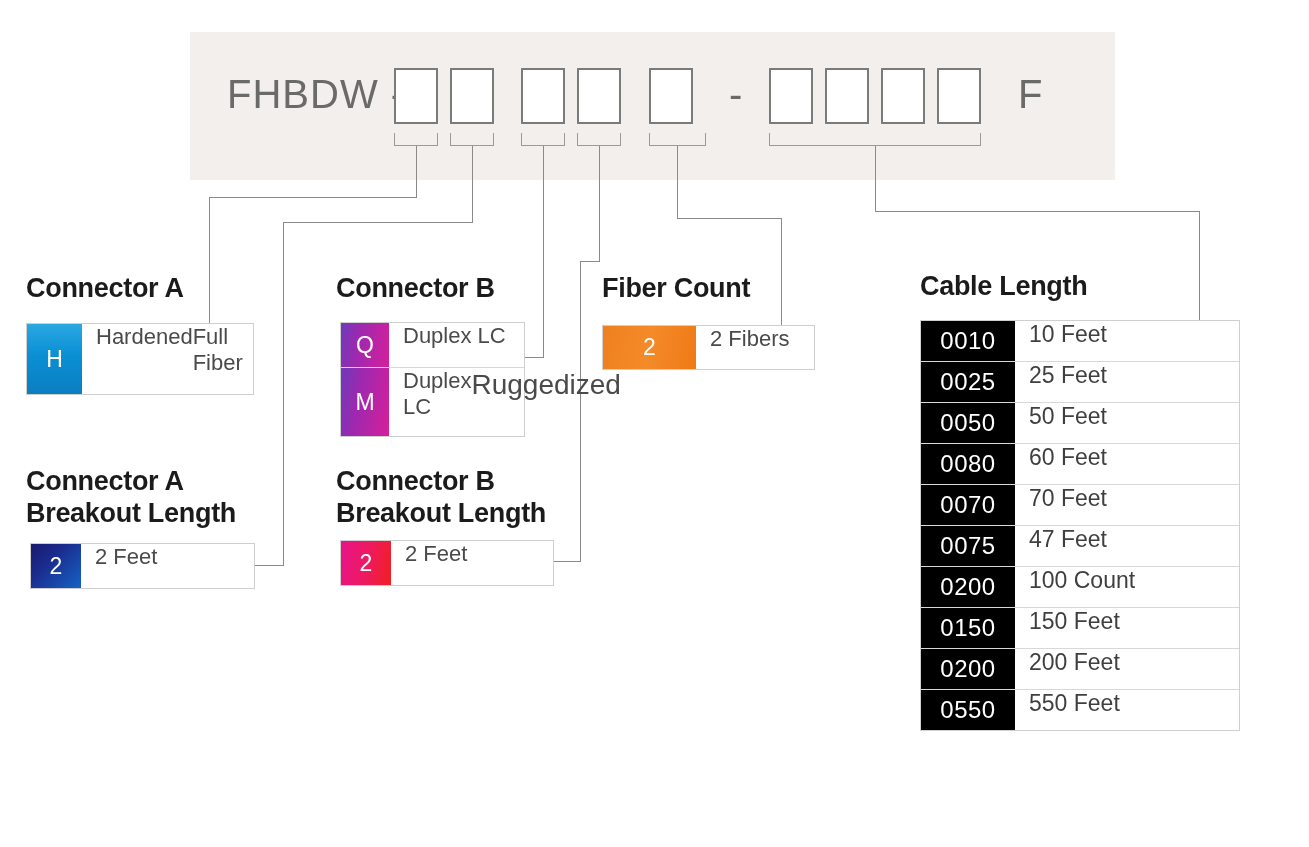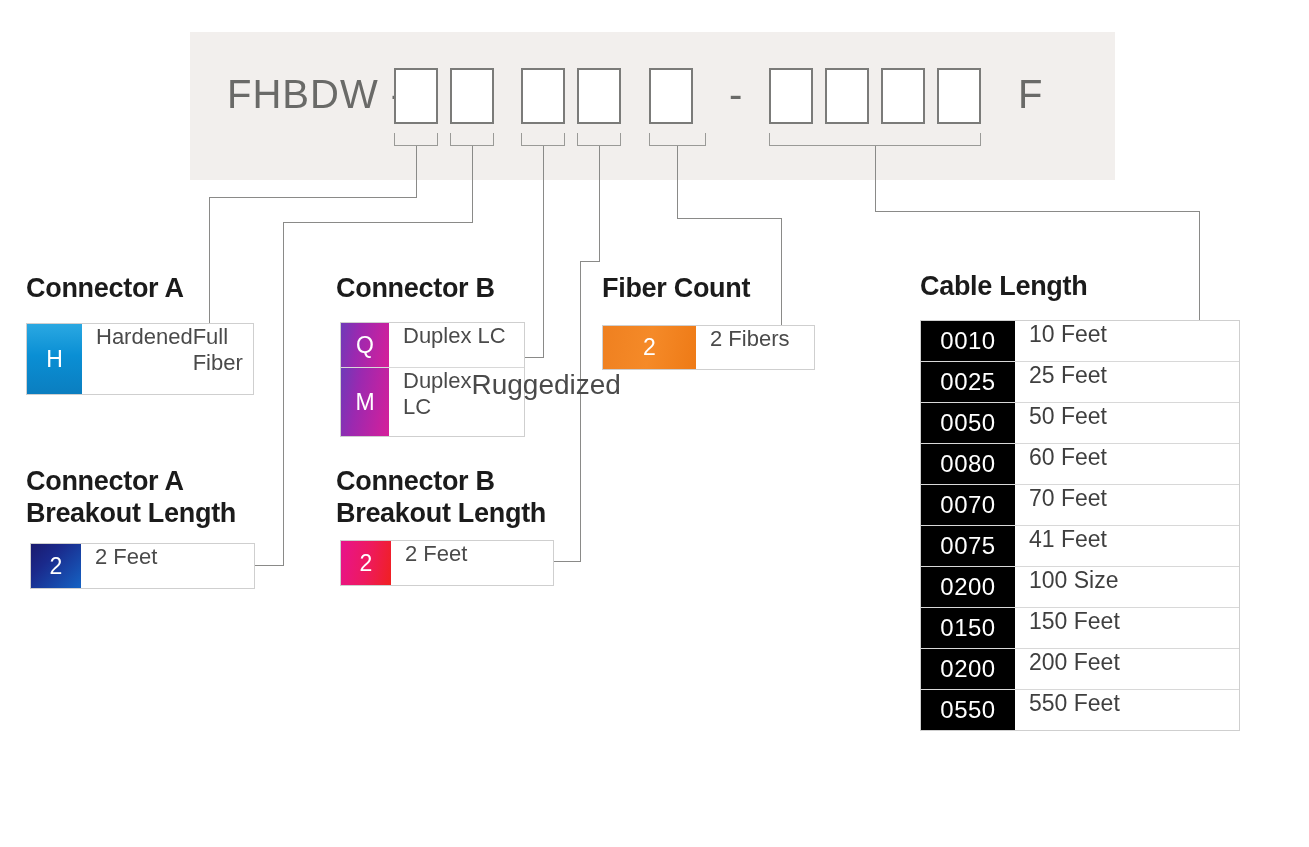--- a/index.html
+++ b/index.html
@@ -285,25 +285,25 @@
     <div class="opt-row">
       <div class="opt-code sw-green">0080</div>
       <div class="opt-label">60 Feet</div>
     </div>
     <div class="opt-row">
       <div class="opt-code sw-green">0070</div>
       <div class="opt-label">70 Feet</div>
     </div>
     <div class="opt-row">
       <div class="opt-code sw-green">0075</div>
-      <div class="opt-label">41 Feet</div>
+      <div class="opt-label">47 Feet</div>
     </div>
     <div class="opt-row">
       <div class="opt-code sw-green">0200</div>
-      <div class="opt-label">100 Size</div>
+      <div class="opt-label">100 Count</div>
     </div>
     <div class="opt-row">
       <div class="opt-code sw-green">0150</div>
       <div class="opt-label">150 Feet</div>
     </div>
     <div class="opt-row">
       <div class="opt-code sw-green">0200</div>
       <div class="opt-label">200 Feet</div>
     </div>
     <div class="opt-row">

